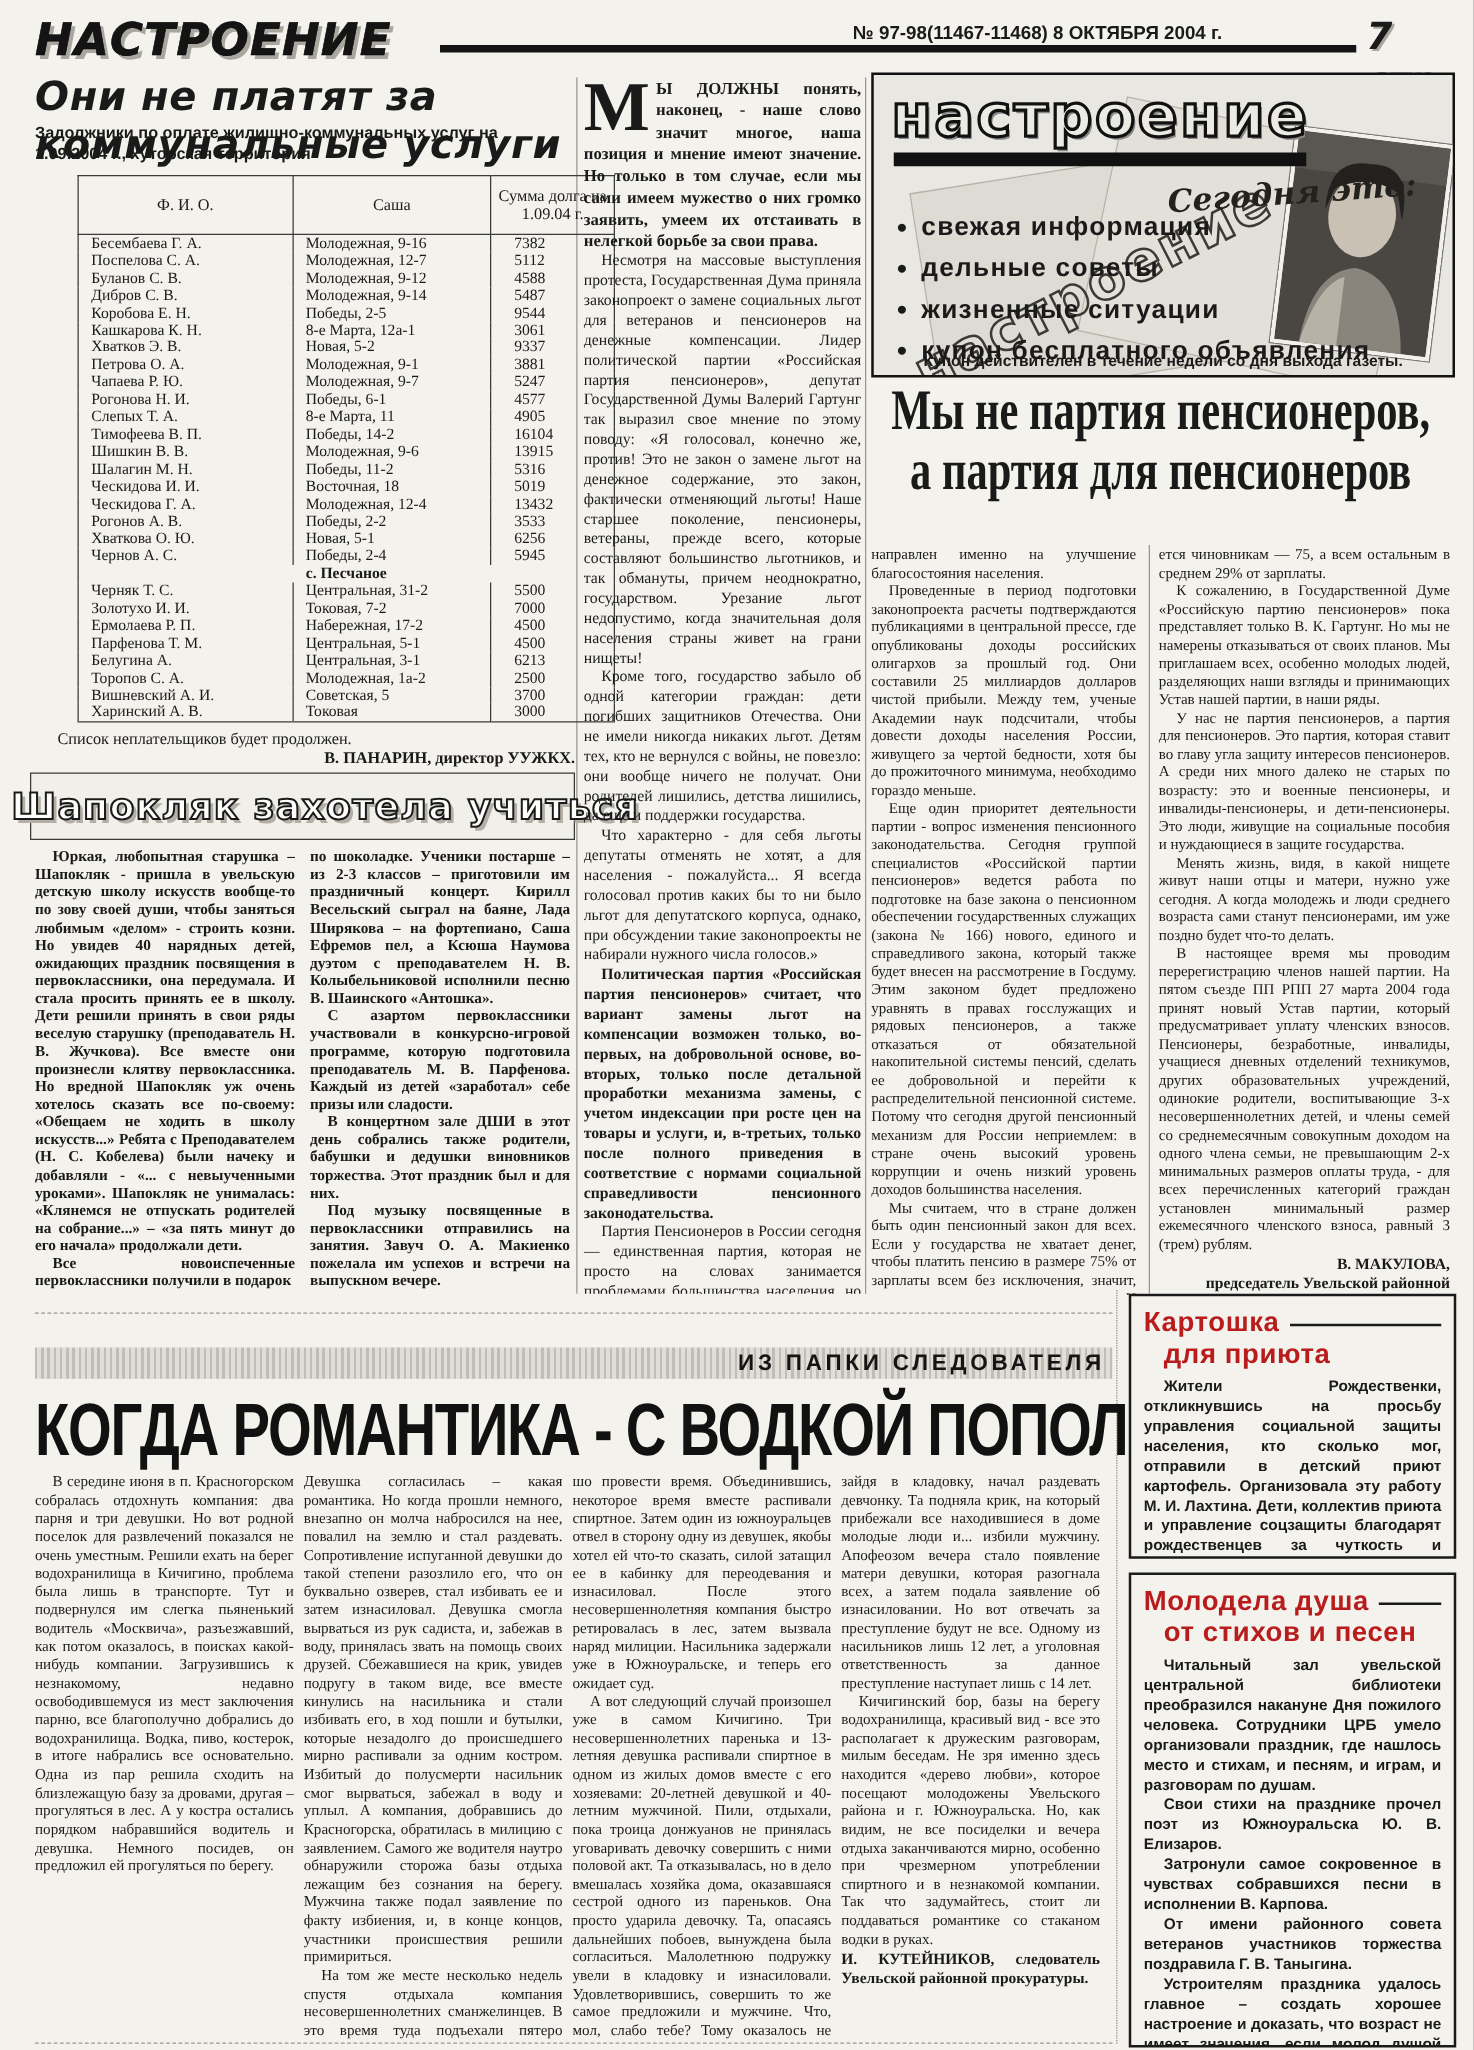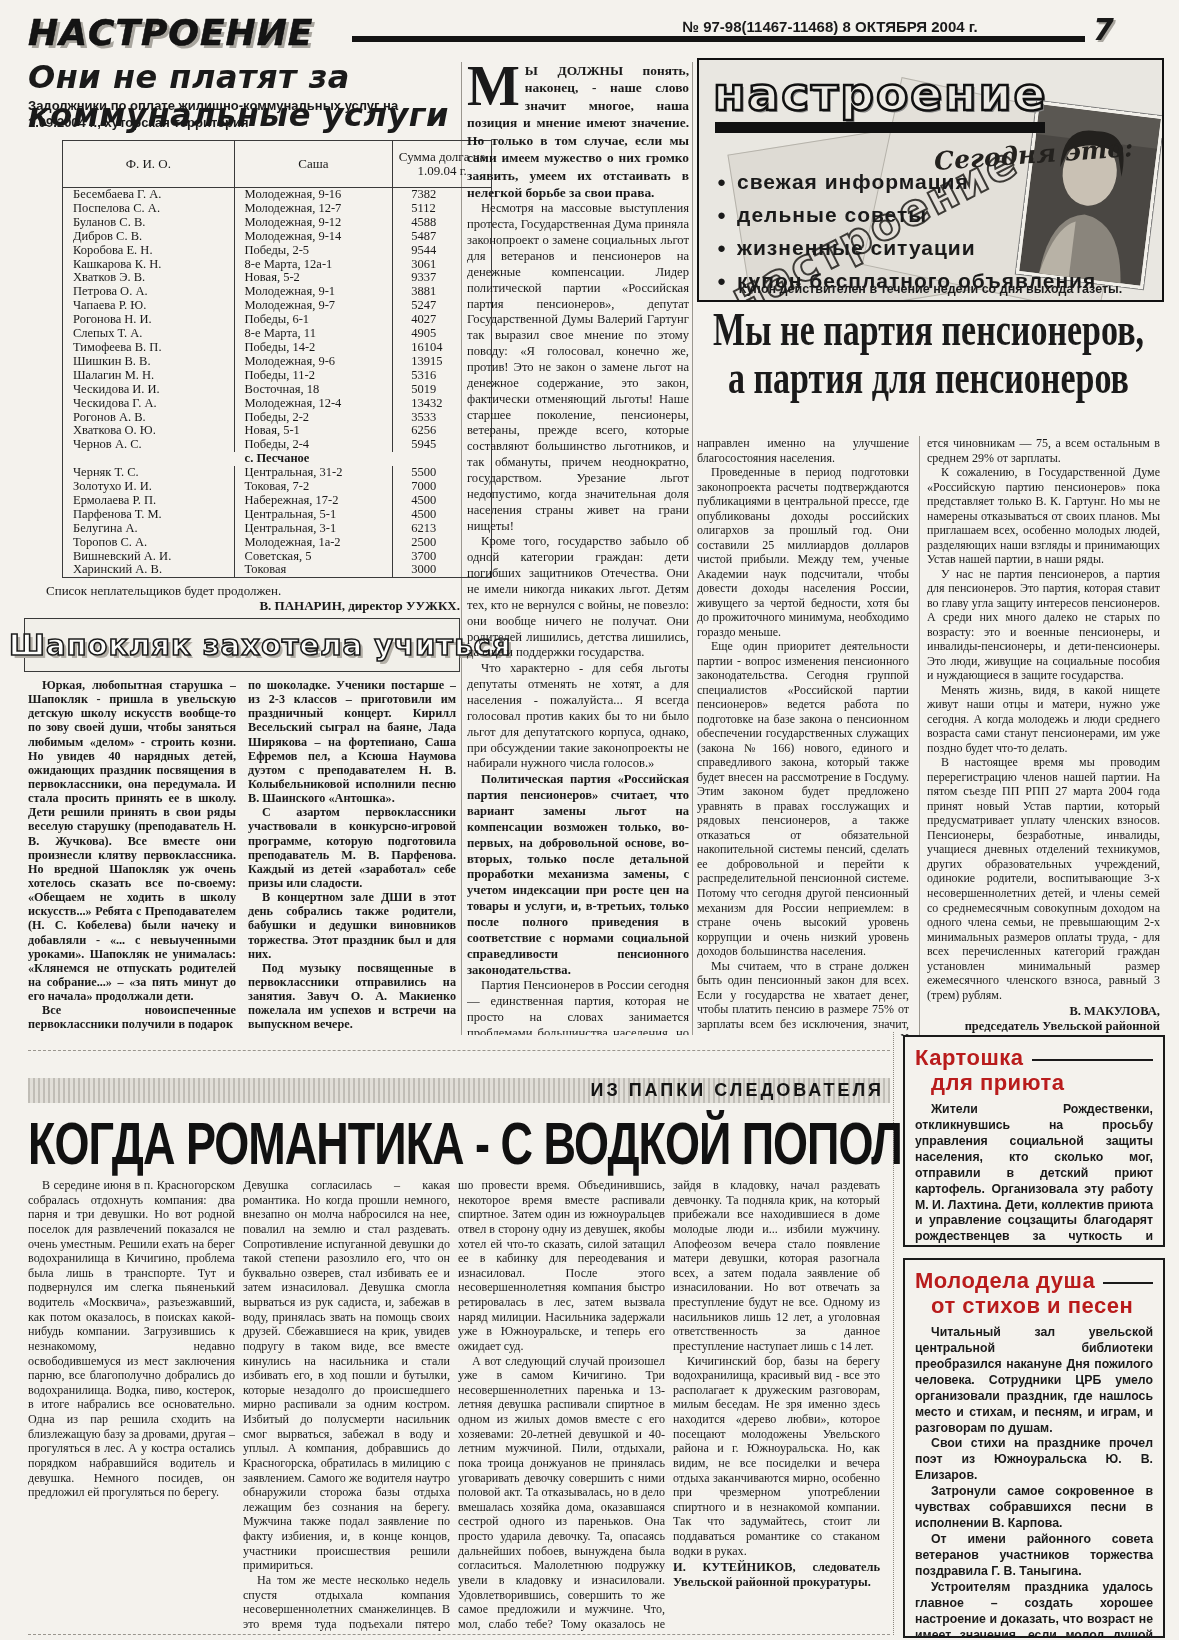--- a/index.html
+++ b/index.html
@@ -158,21 +158,21 @@
             <td class="num">3881</td>
           </tr>
           <tr>
             <td>Чапаева Р. Ю.</td>
             <td>Молодежная, 9-7</td>
             <td class="num">5247</td>
           </tr>
           <tr>
             <td>Рогонова Н. И.</td>
             <td>Победы, 6-1</td>
-            <td class="num">4027</td>
+            <td class="num">4577</td>
           </tr>
           <tr>
             <td>Слепых Т. А.</td>
             <td>8-е Марта, 11</td>
             <td class="num">4905</td>
           </tr>
           <tr>
             <td>Тимофеева В. П.</td>
             <td>Победы, 14-2</td>
             <td class="num">16104</td>

